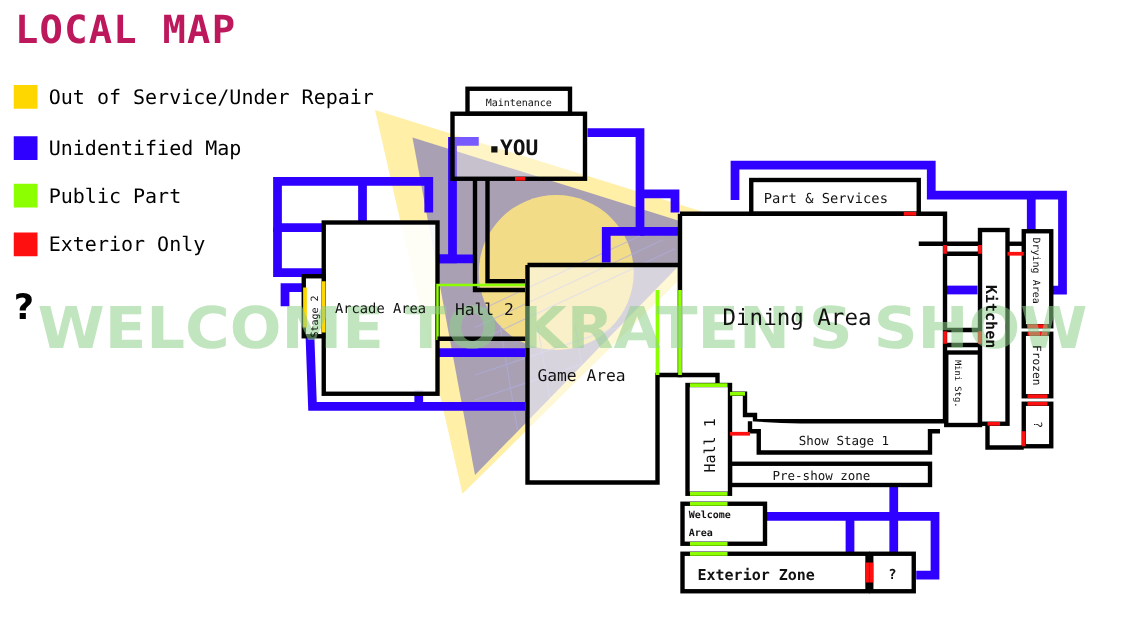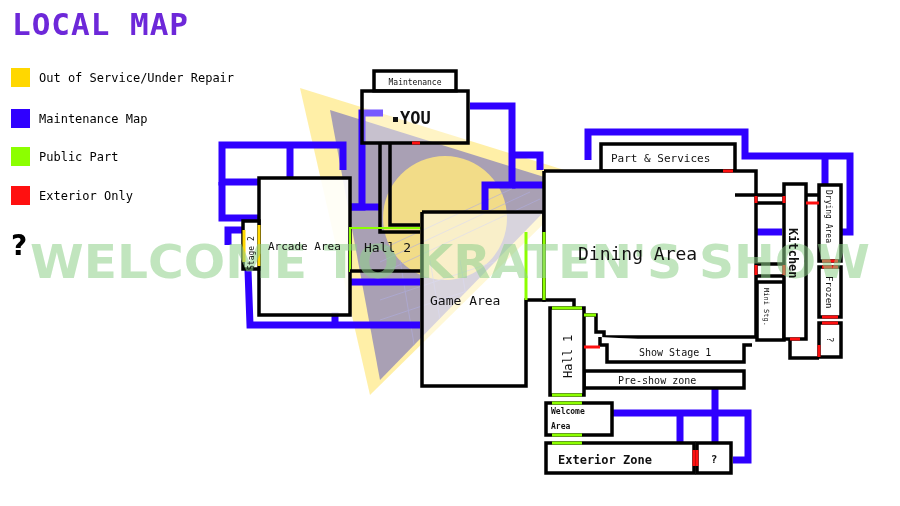--- a/index.html
+++ b/index.html
@@ -1,36 +1,36 @@
 <!DOCTYPE html>
 <html><head>
 <meta charset="utf-8">
 <style>
   html,body{margin:0;padding:0;background:#fff;}
   body{width:900px;height:506px;position:relative;overflow:hidden;font-family:"DejaVu Sans Mono","Liberation Mono",monospace;}
-  .title{position:absolute;left:12px;top:6px;font-size:31px;font-weight:bold;letter-spacing:1px;color:#6d28d9;font-family:"DejaVu Sans Mono",monospace;}
+  .title{position:absolute;left:12px;top:6px;font-size:31px;font-weight:bold;letter-spacing:1px;color:#be185d;font-family:"DejaVu Sans Mono",monospace;}
   .legend-item{position:absolute;left:11px;display:flex;align-items:center;}
   .swatch{width:19px;height:19px;margin-right:9px;}
-  .legend-label{font-size:12px;color:#000;}
+  .legend-label{font-size:16px;color:#000;}
   .qmark{font-size:28px;font-weight:bold;width:19px;margin-right:9px;line-height:1;font-family:"DejaVu Sans",sans-serif;}
   #map{position:absolute;left:0;top:0;}
   .room-label{font-family:"DejaVu Sans Mono",monospace;fill:#111;}
 </style>
 </head>
 <body>
 
 <div class="title">LOCAL MAP</div>
 
 <div class="legend-item" style="top:68px">
   <div class="swatch" style="background:#ffd700"></div>
   <span class="legend-label">Out of Service/Under Repair</span>
 </div>
 <div class="legend-item" style="top:109px">
   <div class="swatch" style="background:#2f00ff"></div>
-  <span class="legend-label">Maintenance Map</span>
+  <span class="legend-label">Unidentified Map</span>
 </div>
 <div class="legend-item" style="top:147px">
   <div class="swatch" style="background:#8cff00"></div>
   <span class="legend-label">Public Part</span>
 </div>
 <div class="legend-item" style="top:186px">
   <div class="swatch" style="background:#ff1010"></div>
   <span class="legend-label">Exterior Only</span>
 </div>
 <div class="legend-item" style="top:232px">

